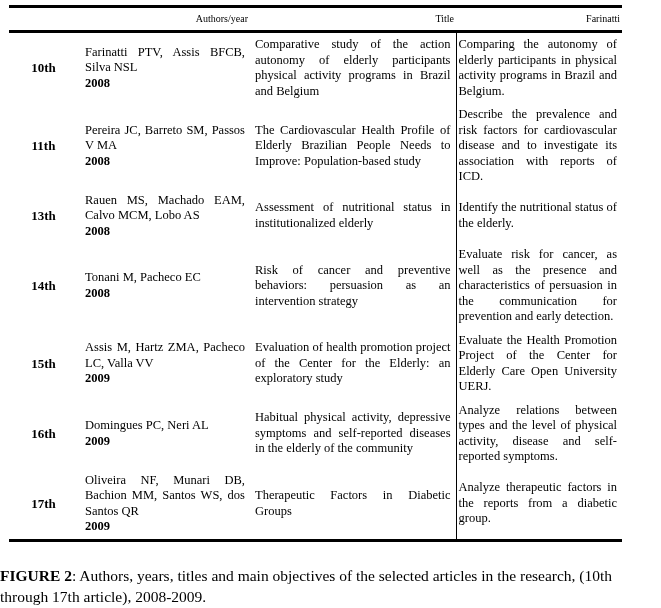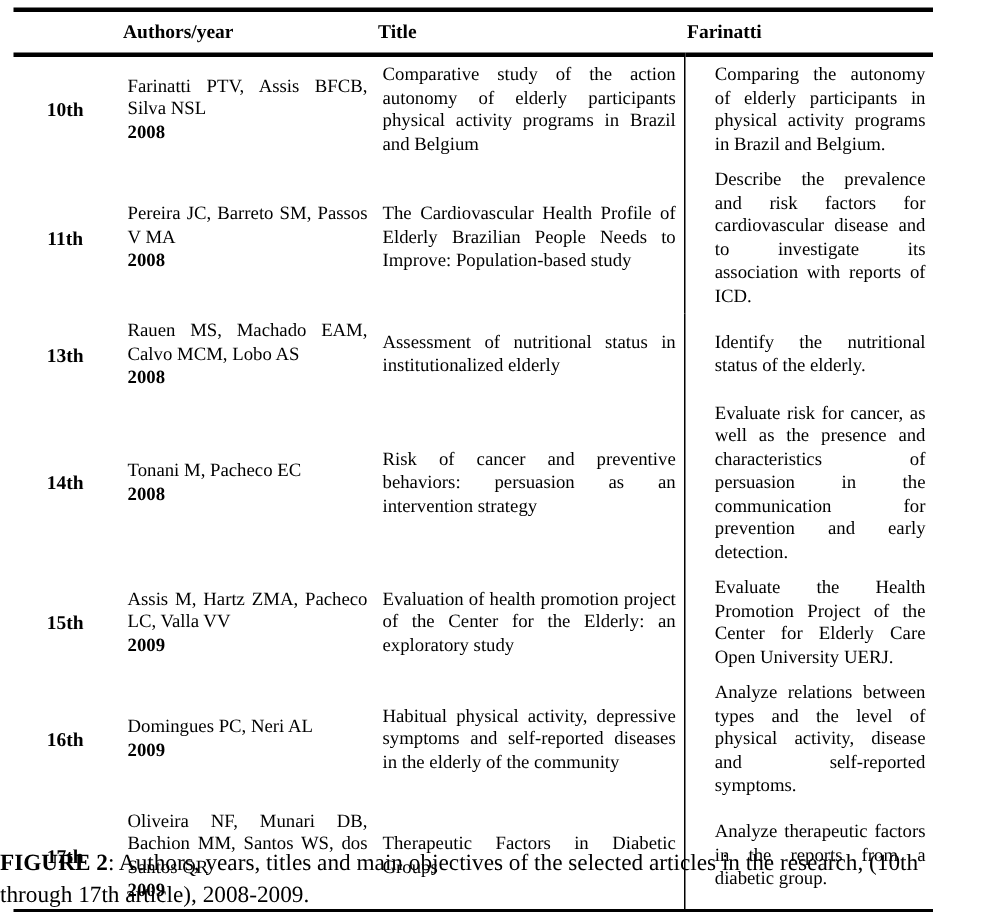--- a/index.html
+++ b/index.html
@@ -24,23 +24,23 @@
     width: 613px;
     border-top: 3px solid #000;
     border-bottom: 3px solid #000;
   }
   col.c-rank { width: 71px; }
   col.c-authors { width: 170px; }
   col.c-title { width: 206px; }
   col.c-objectives { width: 166px; }
 
   thead th {
-    font-weight: bold;
-    font-size: 13px;
-    text-align: left;
+    font-weight: normal;
+    font-size: 10px;
+    text-align: right;
     padding: 5px 2px 6px 2px;
     border-bottom: 3px solid #000;
     vertical-align: middle;
   }
   tbody td {
     vertical-align: middle;
     font-size: 12.5px;
     line-height: 15.5px;
     padding: 4px 5px;
   }
@@ -52,21 +52,21 @@
     white-space: nowrap;
   }
   td.authors-cell { text-align: justify; }
   td.authors-cell .year { font-weight: bold; }
   td.title-cell {
     text-align: justify;
     border-right: 1px solid #000;
   }
   td.objectives-cell {
     text-align: justify;
-    padding-left: 20px;
+    padding-left: 2px;
   }
   .figure-caption {
     position: absolute;
     left: 0;
     top: 566px;
     width: 648px;
     font-size: 15.5px;
     line-height: 20.5px;
     text-align: left;
   }

